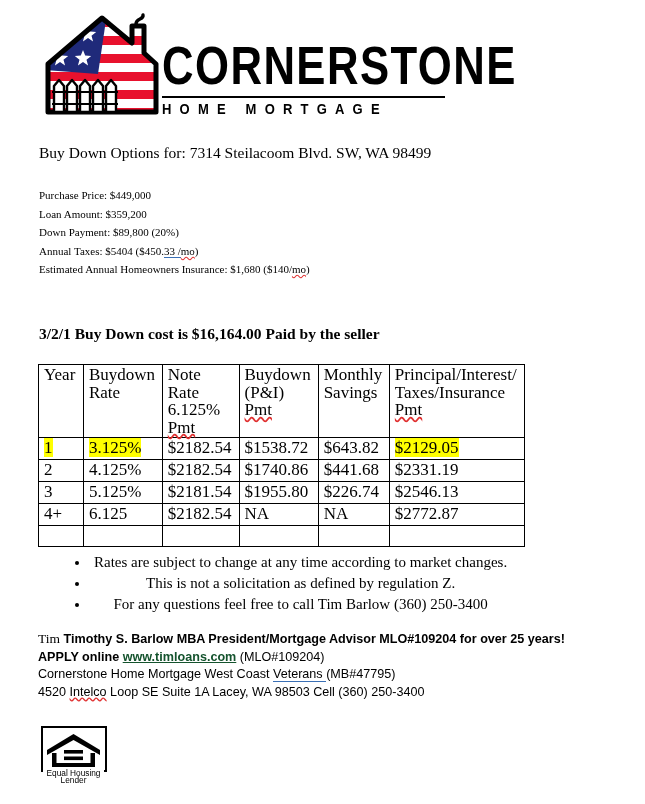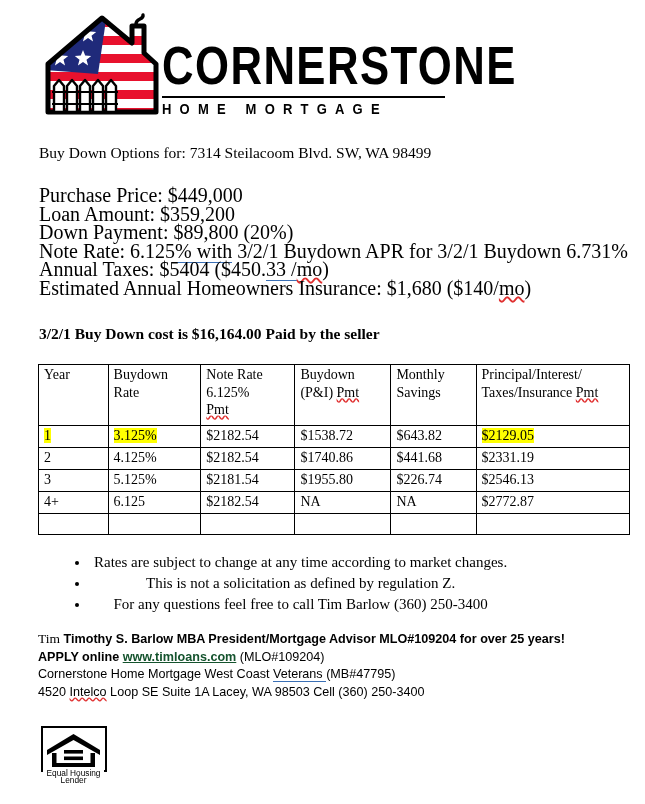--- a/index.html
+++ b/index.html
@@ -72,21 +72,21 @@
     position: absolute;
     left: 39px;
     top: 144px;
     font-size: 15.5px;
     white-space: nowrap;
   }
   .facts {
     position: absolute;
     left: 39px;
     top: 186px;
-    font-size: 20px;
+    font-size: 11px;
     line-height: 18.6px;
   }
   .facts div { white-space: nowrap; }
   .sq {
     text-decoration: underline wavy #e03030;
     text-decoration-skip-ink: none;
   }
   .sq-blue-wave {
     border-bottom: 1px solid #3a6fb5;
   }
@@ -98,23 +98,23 @@
     font-size: 15.5px;
     font-weight: bold;
     white-space: nowrap;
   }
 
   
   table.buydown {
     position: absolute;
     left: 38px;
     top: 364px;
-    width: 592px;
+    width: 487px;
     border-collapse: collapse;
-    font-size: 14px;
+    font-size: 17px;
   }
   table.buydown th,
   table.buydown td {
     border: 1px solid #000;
     padding: 1px 5px;
     text-align: left;
     vertical-align: top;
     font-weight: normal;
     line-height: 17.5px;
   }
@@ -240,21 +240,20 @@
     <span class="brand-sub">HOME MORTGAGE</span>
   </div>
 </div>
 
 <div class="addr-line">Buy Down Options for: 7314 Steilacoom Blvd. SW, WA 98499</div>
 
 <div class="facts">
   <div>Purchase Price: $449,000</div>
   <div>Loan Amount: $359,200</div>
   <div>Down Payment: $89,800 (20%)</div>
-  <div><span>Note Rate: 6.125</span><span class="sq-blue-wave">%  with</span><span> 3/2/1 Buydown APR for 3/2/1 Buydown 6.731%</span></div>
   <div><span>Annual Taxes: $5404 ($450.</span><span class="sq-blue-wave">33 /</span><span class="sq">mo</span><span>)</span></div>
   <div><span>Estimated Annual Homeowners Insurance: $1,680 ($140/</span><span class="sq">mo</span><span>)</span></div>
 </div>
 
 <div class="cost-line">3/2/1 Buy Down cost is $16,164.00 Paid by the seller</div>
 
 <table class="buydown">
   <thead>
     <tr>
       <th class="col-year">

